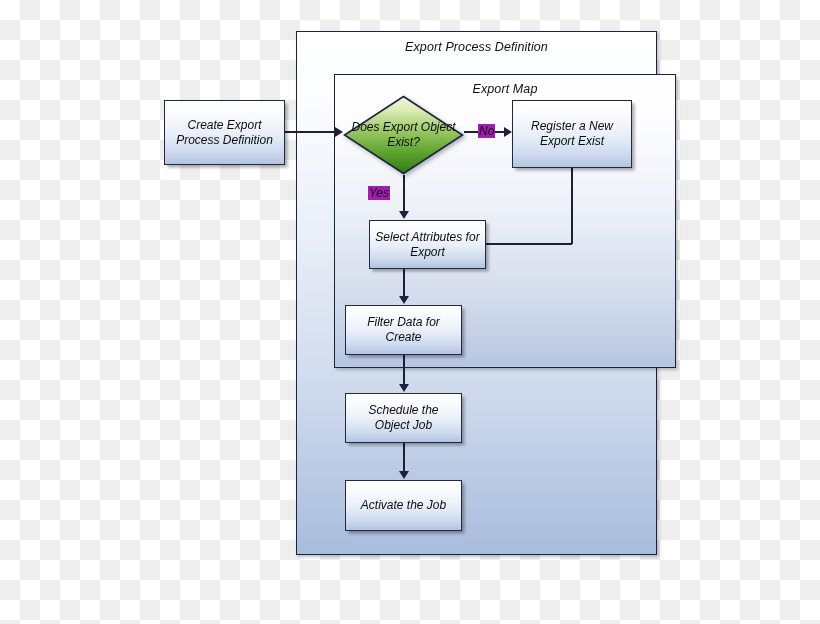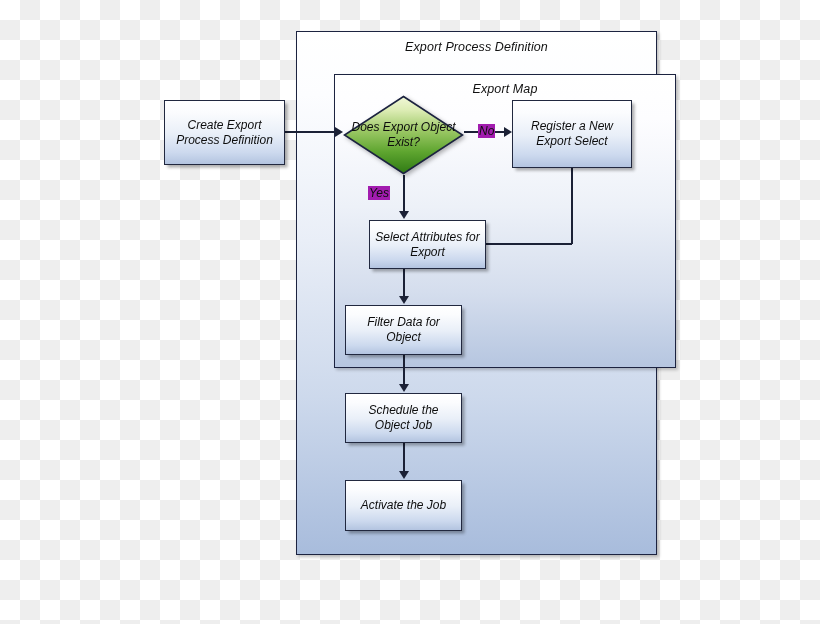--- a/index.html
+++ b/index.html
@@ -202,29 +202,29 @@
           <stop offset="72%" stop-color="#5ea52f"></stop>
           <stop offset="100%" stop-color="#2f7a14"></stop>
         </linearGradient>
       </defs>
       <polygon points="60.5,1.5 119.5,40 60.5,78.5 1.5,40" fill="url(#greenGrad)" stroke="#1c2340" stroke-width="1.6" style="filter: drop-shadow(2px 2px 2px rgba(0,0,0,0.3));"></polygon>
     </svg>
     <div class="diamond-label">Does Export Object Exist?</div>
   </div>
 
   <div class="pbox" id="box-register">
-    <span>Register a New Export Select</span>
+    <span>Register a New Export Exist</span>
   </div>
 
   <div class="pbox" id="box-select">
     <span>Select Attributes for Export</span>
   </div>
 
   <div class="pbox" id="box-filter">
-    <span>Filter Data for Object</span>
+    <span>Filter Data for Create</span>
   </div>
 
   <div class="pbox" id="box-schedule">
     <span>Schedule the Object Job</span>
   </div>
 
   <div class="pbox" id="box-activate">
     <span>Activate the Job</span>
   </div>
 

